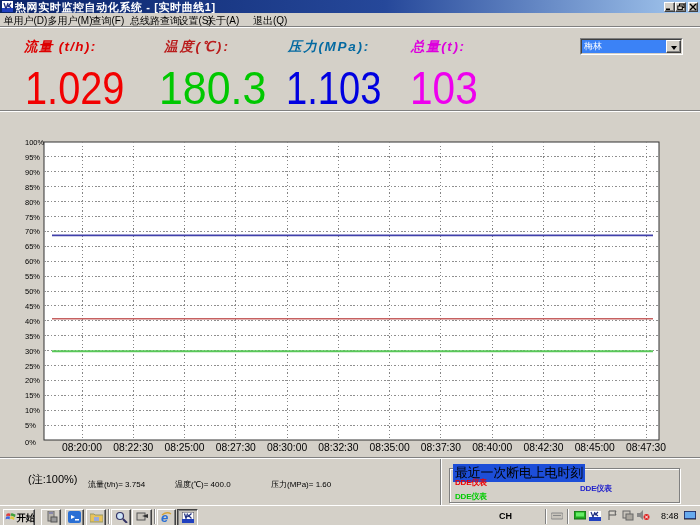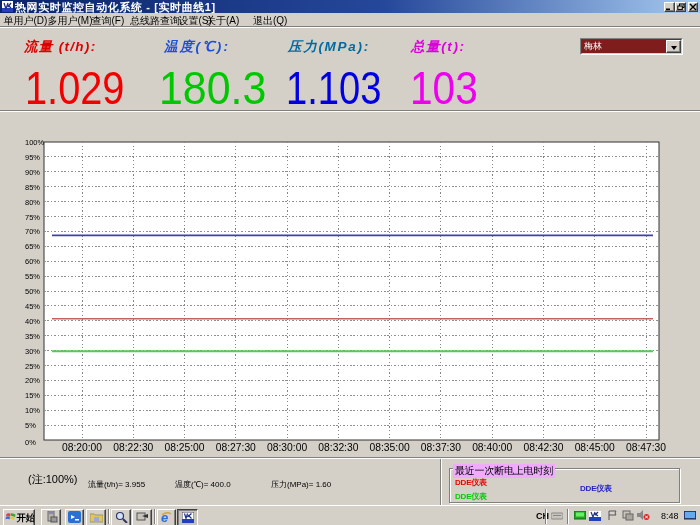--- a/index.html
+++ b/index.html
@@ -17,35 +17,35 @@
 .mi { position:absolute; top:1px; font-size:10px; color:#000; white-space:nowrap; }
 #clientedge { left:0; top:26px; width:700px; height:2px; border-top:1px solid #808080; border-bottom:1px solid #fff; }
 
 
 .lbl { font-style:italic; font-weight:bold; font-size:13.5px; letter-spacing:1.3px; white-space:nowrap; }
 .num { font-size:46px; white-space:nowrap; transform-origin:left top; }
 
 
 #combo { left:580px; top:38px; width:103px; height:17px; border-top:1px solid #808080; border-left:1px solid #808080; border-right:1px solid #fff; border-bottom:1px solid #fff; background:#fff; }
 #combo-in { position:absolute; left:0; top:0; right:0; bottom:0; border-top:1px solid #404040; border-left:1px solid #404040; border-right:1px solid #d4d0c8; border-bottom:1px solid #d4d0c8; }
-#combo-sel { position:absolute; left:0px; top:0px; right:15px; bottom:0px; background:#7f1d1d; color:#fff; font-size:9px; line-height:13px; padding-left:2px; }
+#combo-sel { position:absolute; left:0px; top:0px; right:15px; bottom:0px; background:#3b82f6; color:#fff; font-size:9px; line-height:13px; padding-left:2px; }
 #combo-btn { position:absolute; right:0px; top:0px; width:15px; bottom:0px; background:#d4d0c8; border-top:1px solid #fff; border-left:1px solid #fff; border-right:1px solid #404040; border-bottom:1px solid #404040; box-shadow:inset -1px -1px 0 #808080; }
 #combo-arrow { position:absolute; left:4px; top:5px; width:0; height:0; border-left:3.5px solid transparent; border-right:3.5px solid transparent; border-top:4px solid #000; }
 
 
 #hsep1 { left:0; top:110px; width:700px; height:2px; border-top:1px solid #808080; border-bottom:1px solid #fff; }
 #hsep2 { left:0; top:457px; width:700px; height:2px; border-top:1px solid #808080; border-bottom:1px solid #fff; }
 #vsep1 { left:440px; top:459px; width:2px; height:46px; border-left:1px solid #808080; border-right:1px solid #fff; }
 
 
 .bt { font-size:8px; color:#000; white-space:nowrap; }
 
 
 #gbox { left:449px; top:468px; width:231px; height:35px; border:1px solid #808080; box-shadow:1px 1px 0 #fff, inset 1px 1px 0 #fff; }
-#gbox-title { left:453px; top:464px; background:#f0abfc; padding:0 2px; font-size:10px; letter-spacing:-0.2px; white-space:nowrap; }
+#gbox-title { left:453px; top:464px; background:#1d4ed8; padding:0 2px; font-size:13px; letter-spacing:-0.2px; white-space:nowrap; }
 .dde { font-size:8px; font-weight:bold; letter-spacing:-0.2px; white-space:nowrap; }
 
 
 #taskbar { left:0; top:505px; width:700px; height:20px; background:#d4d0c8; border-top:1px solid #fff; }
 .tkbtn { position:absolute; top:3px; height:26px; background:#d4d0c8; border-top:1px solid #fff; border-left:1px solid #fff; border-right:1px solid #404040; border-bottom:1px solid #404040; box-shadow:inset -1px -1px 0 #808080; }
 .tkbtn.pressed { border-top:1px solid #404040; border-left:1px solid #404040; border-right:1px solid #fff; border-bottom:1px solid #fff; box-shadow:inset 1px 1px 0 #808080; }
 .tsep { position:absolute; top:3px; width:2px; height:15px; border-left:1px solid #808080; border-right:1px solid #fff; }
 .tray { font-size:9px; color:#000; }
 </style>
 </head>
@@ -81,21 +81,21 @@
   <div class="mi" style="left:47.5px">多用户(M)</div>
   <div class="mi" style="left:91.5px">查询(F)</div>
   <div class="mi" style="left:130px">总线路查询</div>
   <div class="mi" style="left:178.5px">设置(S)</div>
   <div class="mi" style="left:206px">关于(A)</div>
   <div class="mi" style="left:253px">退出(Q)</div>
 </div>
 <div id="clientedge" class="abs"></div>
 
 <div class="lbl abs" style="left:24px;top:37.5px;color:#dd0000">流量 (t/h):</div>
-<div class="lbl abs" style="left:164px;top:37.5px;color:#1d4ed8;letter-spacing:2.2px">温度(℃):</div>
+<div class="lbl abs" style="left:164px;top:37.5px;color:#b91c1c;letter-spacing:2.2px">温度(℃):</div>
 <div class="lbl abs" style="left:288px;top:37.5px;color:#0369a1;letter-spacing:1.7px">压力(MPa):</div>
 <div class="lbl abs" style="left:411px;top:37.5px;color:#dd00dd;letter-spacing:1.6px">总量(t):</div>
 
 <div class="num abs" style="left:25px;top:61px;color:#f20000;transform:scaleX(0.864)">1.029</div>
 <div class="num abs" style="left:159px;top:61px;color:#00c800;transform:scaleX(0.933)">180.3</div>
 <div class="num abs" style="left:286px;top:61px;color:#0000e0;transform:scaleX(0.829)">1.103</div>
 <div class="num abs" style="left:410px;top:61px;color:#ee00ee;transform:scaleX(0.882)">103</div>
 
 <div id="combo" class="abs">
     <div id="combo-in">
@@ -184,21 +184,21 @@
     <text x="543.5" y="450.5">08:42:30</text>
     <text x="594.7" y="450.5">08:45:00</text>
     <text x="646" y="450.5">08:47:30</text>
   </g>
 </svg>
 
 <div id="hsep2" class="abs"></div>
 <div id="vsep1" class="abs"></div>
 
 <div class="bt abs" style="left:28px;top:472px;font-size:11px">(注:100%)</div>
-<div class="bt abs" style="left:88px;top:478.5px">流量(t/h)= 3.955</div>
+<div class="bt abs" style="left:88px;top:478.5px">流量(t/h)= 3.754</div>
 <div class="bt abs" style="left:175px;top:478.5px">温度(℃)= 400.0</div>
 <div class="bt abs" style="left:271px;top:478.5px">压力(MPa)= 1.60</div>
 
 <div id="gbox" class="abs"></div>
 <div id="gbox-title" class="abs">最近一次断电上电时刻</div>
 <div class="dde abs" style="left:455px;top:477px;color:#ee0000">DDE仪表</div>
 <div class="dde abs" style="left:455px;top:491px;color:#00cc00">DDE仪表</div>
 <div class="dde abs" style="left:580px;top:483px;color:#2222cc">DDE仪表</div>
 
 <div id="taskbar" class="abs">
@@ -251,21 +251,21 @@
         <path d="M2 4 Q7 0 11 3" stroke="#d4a53c" stroke-width="1.4" fill="none"></path>
       </svg>
   </div>
   <div class="tkbtn pressed" style="left:177px;width:21px;background:#c8c4bc">
     <svg style="position:absolute;left:4px;top:2px" width="12" height="11" viewBox="0 0 12 11">
         <rect width="12" height="11" fill="#fff" stroke="#445"></rect>
         <rect y="7" width="12" height="4" fill="#2040c0"></rect>
         <path d="M2.5 1.5 L4 6.5 L5.5 1.5 M5.5 5 L9.5 1.5 M6 3 L9.5 6.5" stroke="#203080" stroke-width="1.2" fill="none"></path>
       </svg>
   </div>
-  <div class="tray abs" style="left:536px;top:4.5px;font-weight:bold">CH</div>
+  <div class="tray abs" style="left:499px;top:4.5px;font-weight:bold">CH</div>
   <div class="tsep" style="left:545px"></div>
   <svg class="abs" style="left:551px;top:4px" width="12" height="11" viewBox="0 0 12 11">
       <rect x="0" y="3" width="12" height="6" rx="1" fill="#c8c4bc" stroke="#888"></rect>
       <rect x="2" y="5" width="8" height="1" fill="#888"></rect>
     </svg>
   <div class="tsep" style="left:567px"></div>
   <svg class="abs" style="left:574px;top:5px" width="12" height="10" viewBox="0 0 12 10">
       <rect x="0" y="0" width="12" height="8" fill="#22aa22" stroke="#116611"></rect>
       <rect x="2" y="1.5" width="8" height="4" fill="#66ee66"></rect>
     </svg>

